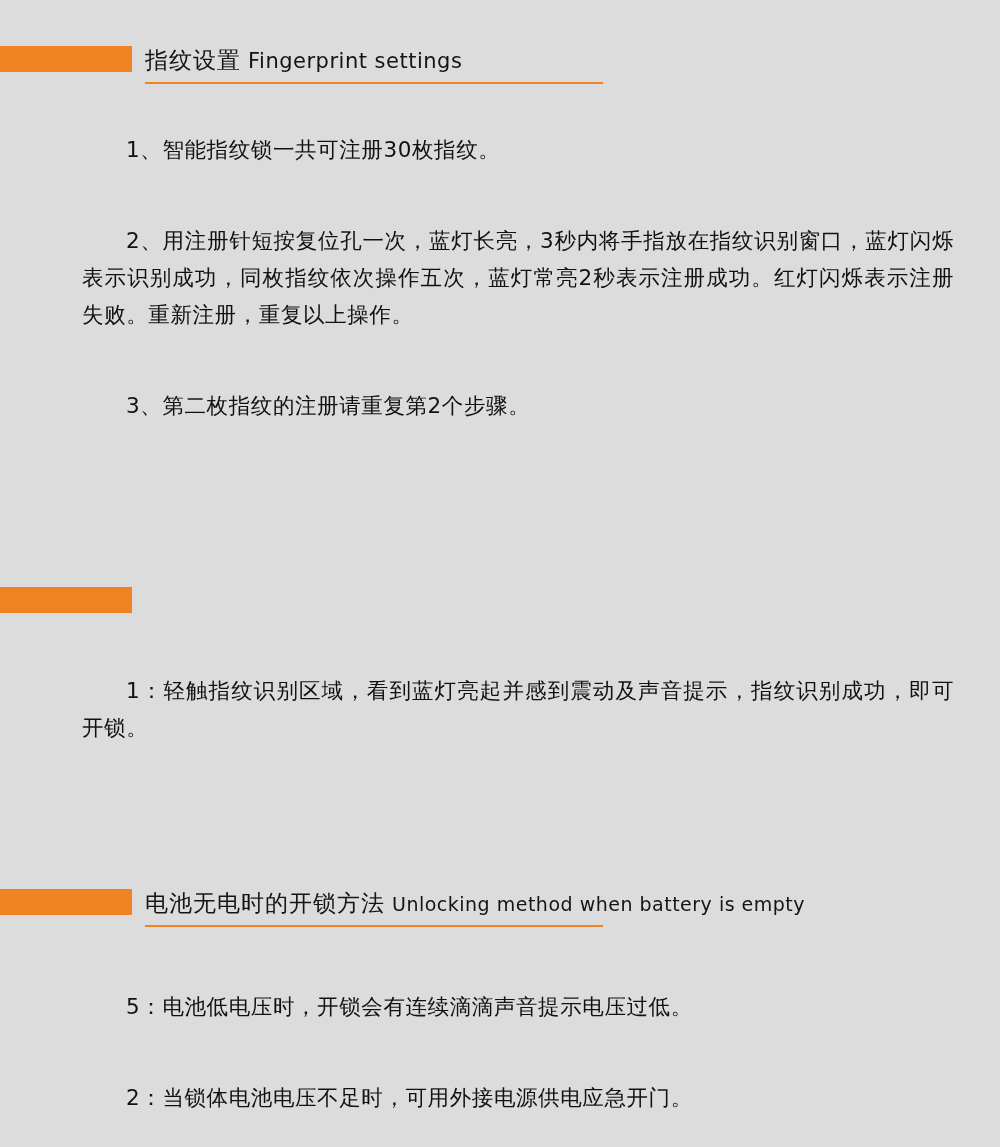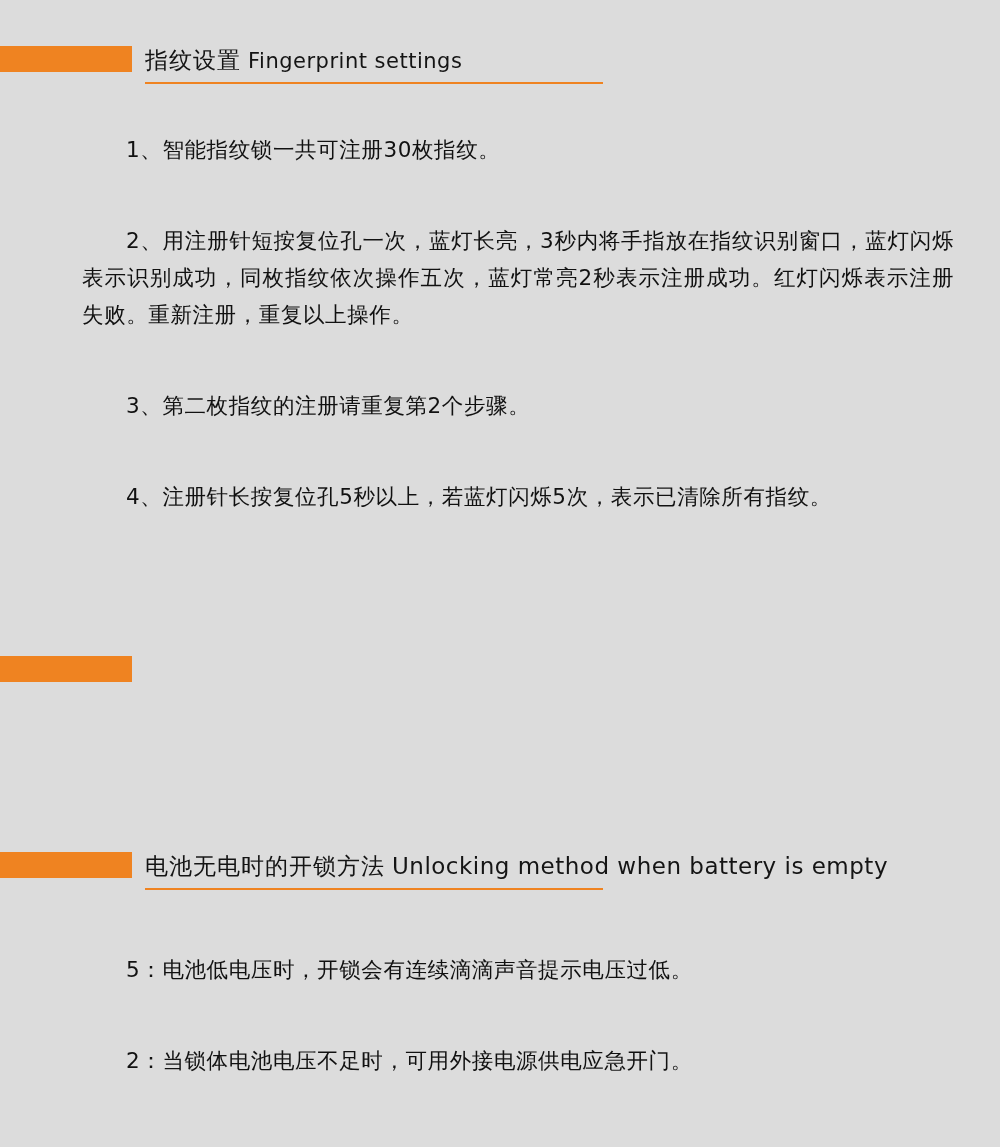--- a/index.html
+++ b/index.html
@@ -56,21 +56,21 @@
   }
   .head-en {
     font-size: 21px;
     letter-spacing: 0.5px;
     color: #141414;
     margin-left: 7px;
     font-family: "DejaVu Sans", "Liberation Sans", sans-serif;
     vertical-align: baseline;
   }
   .head-en.small {
-    font-size: 23px;
+    font-size: 19px;
   }
   .head-underline-short {
     width: 458px;
   }
 
   
   .para {
     font-size: 21.5px;
     line-height: 1.72;
     letter-spacing: 0.6px;
@@ -102,30 +102,30 @@
   </div>
 
   <div class="block-gap-m"></div>
 
   <p class="para">1、智能指纹锁一共可注册30枚指纹。</p>
   <div class="block-gap-s"></div>
   <p class="para">2、用注册针短按复位孔一次，蓝灯长亮，3秒内将手指放在指纹识别窗口，蓝灯闪烁表示识别成功，同枚指纹依次操作五次，蓝灯常亮2秒表示注册成功。红灯闪烁表示注册失败。重新注册，重复以上操作。</p>
   <div class="block-gap-s"></div>
   <p class="para">3、第二枚指纹的注册请重复第2个步骤。</p>
   <div class="block-gap-s"></div>
-  <p class="para">4、注册针长按复位孔5秒以上，若蓝灯闪烁5次，表示已清除所有指纹。</p>
 
   <div class="spacer-2"></div>
 
   <div class="section-head">
     <div class="head-bar"></div>
   </div>
 
   <div class="block-gap-m"></div>
 
+  <p class="para">1：轻触指纹识别区域，看到蓝灯亮起并感到震动及声音提示，指纹识别成功，即可开锁。</p>
 
   <div class="spacer-3"></div>
 
   <div class="section-head">
     <div class="head-bar"></div>
     <div class="head-text-wrap head-underline-short">
       <span class="head-cn">电池无电时的开锁方法</span><span class="head-en small">Unlocking method when battery is empty</span>
     </div>
   </div>
 

